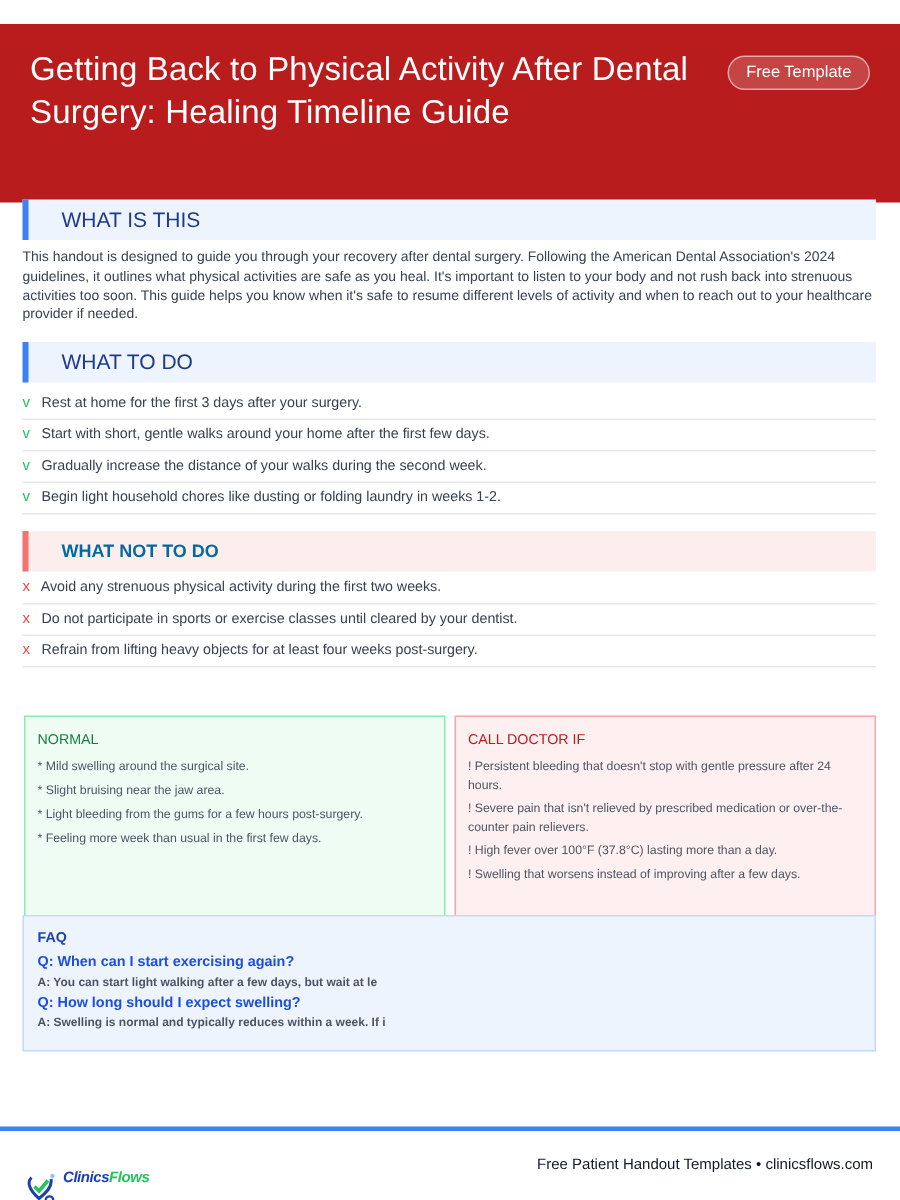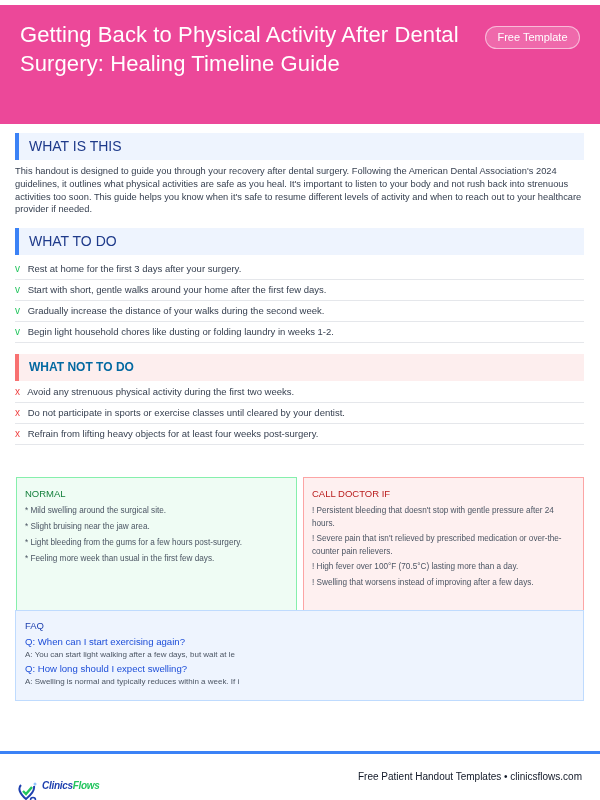--- a/index.html
+++ b/index.html
@@ -1,38 +1,38 @@
 <!DOCTYPE html>
 <html><head>
   <meta charset="utf-8">
   <style>
     * { box-sizing: border-box; margin: 0; padding: 0; }
     html, body { width: 600px; height: 800px; background: #ffffff; overflow: hidden; }
     body { font-family: "Liberation Sans", sans-serif; color: #374151; position: relative; }
 
     .header {
-      position: absolute; left: 0; top: 5px; width: 600px; height: 119px;
-      background: #ec4899;
+      position: absolute; left: 0; top: 16px; width: 600px; height: 119px;
+      background: #b91c1c;
     }
     .header-title {
       position: absolute; left: 20px; top: 15px; width: 450px;
       color: #ffffff; font-size: 22px; line-height: 29px; font-weight: 400;
       letter-spacing: 0.1px;
     }
     .badge {
       position: absolute; left: 485px; top: 21px; width: 95px; height: 23px;
       border: 1px solid rgba(255,255,255,0.55); border-radius: 12px;
       background: rgba(255,255,255,0.18);
       color: #ffffff; font-size: 11px; line-height: 21px; text-align: center;
     }
 
     .section-head {
       position: absolute; left: 15px; width: 569px; height: 27px;
       background: #eef4fe; border-left: 4px solid #3b82f6;
-      padding-left: 10px; font-size: 14px; line-height: 27px; color: #1e3a8a;
+      padding-left: 22px; font-size: 14px; line-height: 27px; color: #1e3a8a;
     }
     .section-head.red {
       background: #fdeeee; border-left-color: #f87171; color: #0369a1; font-size: 12px; font-weight: bold;
     }
 
     .intro {
       position: absolute; left: 15px; top: 165px; width: 575px;
       font-size: 9.3px; line-height: 12.8px; color: #374151;
     }
 
@@ -51,21 +51,21 @@
     .box.normal { left: 16px; width: 281px; background: #effcf4; border: 1px solid #86efac; }
     .box.doctor { left: 303px; width: 281px; background: #fef0f0; border: 1px solid #fca5a5; }
     .box-title { font-size: 9.5px; line-height: 12px; margin-bottom: 5px; }
     .box.normal .box-title { color: #15803d; }
     .box.doctor .box-title { color: #b91c1c; }
     .box-item { font-size: 8.2px; line-height: 12px; color: #4b5563; margin-bottom: 4px; }
     .box.doctor .box-item { line-height: 12.5px; margin-bottom: 3px; }
 
     .faq {
       position: absolute; left: 15px; top: 610px; width: 569px; height: 91px;
-      background: #eef4fe; border: 1px solid #bfdbfe; padding: 9px 9px;
+      background: #eef4fe; border: 1px solid #bfdbfe; padding: 9px 9px; font-weight: bold;
     }
     .faq-title { font-size: 9.5px; line-height: 12px; color: #1e40af; margin-bottom: 3px; }
     .faq-q { font-size: 9.6px; line-height: 13px; color: #1d4ed8; }
     .faq-a { font-size: 8px; line-height: 13px; color: #4b5563; margin-bottom: 1px; }
 
     .footer-line { position: absolute; left: 0; top: 751px; width: 600px; height: 3px; background: #3b82f6; }
     .logo { position: absolute; left: 17px; top: 780px; height: 24px; display: flex; align-items: flex-start; }
     .logo-text { font-size: 10px; font-weight: 700; font-style: italic; margin-left: 3px; letter-spacing: -0.3px; }
     .logo-text .c { color: #1e40af; }
     .logo-text .f { color: #22c55e; }
@@ -104,21 +104,21 @@
   <div class="box-item">* Mild swelling around the surgical site.</div>
   <div class="box-item">* Slight bruising near the jaw area.</div>
   <div class="box-item">* Light bleeding from the gums for a few hours post-surgery.</div>
   <div class="box-item">* Feeling more week than usual in the first few days.</div>
 </div>
 
 <div class="box doctor">
   <div class="box-title">CALL DOCTOR IF</div>
   <div class="box-item">! Persistent  bleeding that doesn't stop with gentle pressure after 24 hours.</div>
   <div class="box-item">! Severe pain that isn't relieved by prescribed medication or over-the-counter  pain relievers.</div>
-  <div class="box-item">! High fever over 100°F (70.5°C) lasting more than a day.</div>
+  <div class="box-item">! High fever over 100°F (37.8°C) lasting more than a day.</div>
   <div class="box-item">! Swelling that worsens instead of improving after a few days.</div>
 </div>
 
 <div class="faq">
   <div class="faq-title">FAQ</div>
   <div class="faq-q">Q: When can I start exercising  again?</div>
   <div class="faq-a">A: You can start light walking after a few days, but wait at le</div>
   <div class="faq-q">Q: How long should I expect swelling?</div>
   <div class="faq-a">A: Swelling is normal and typically reduces within a week. If i</div>
 </div>

